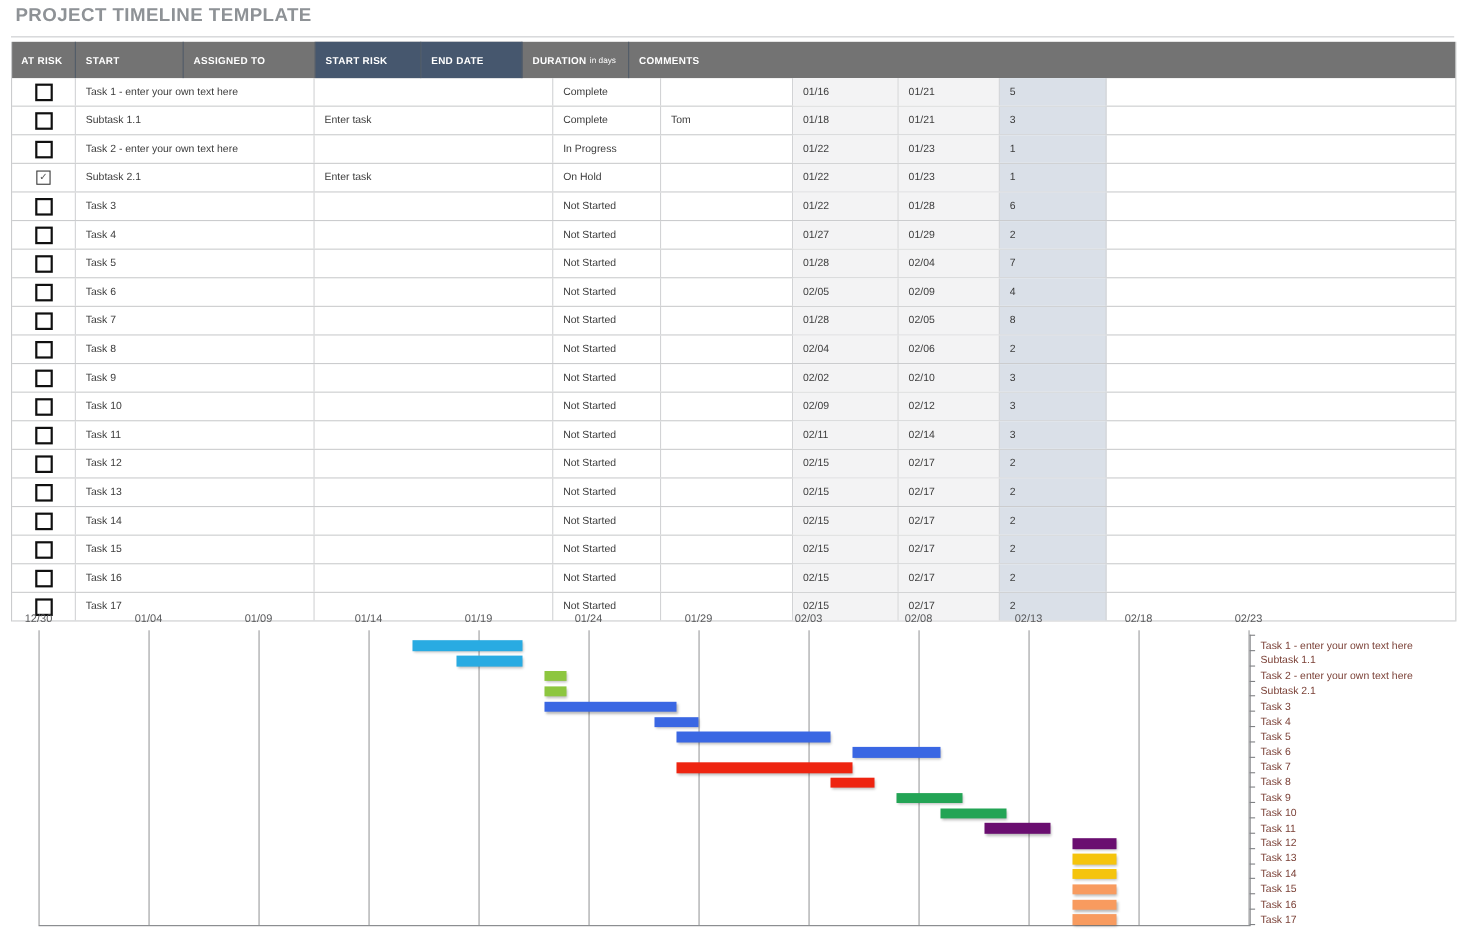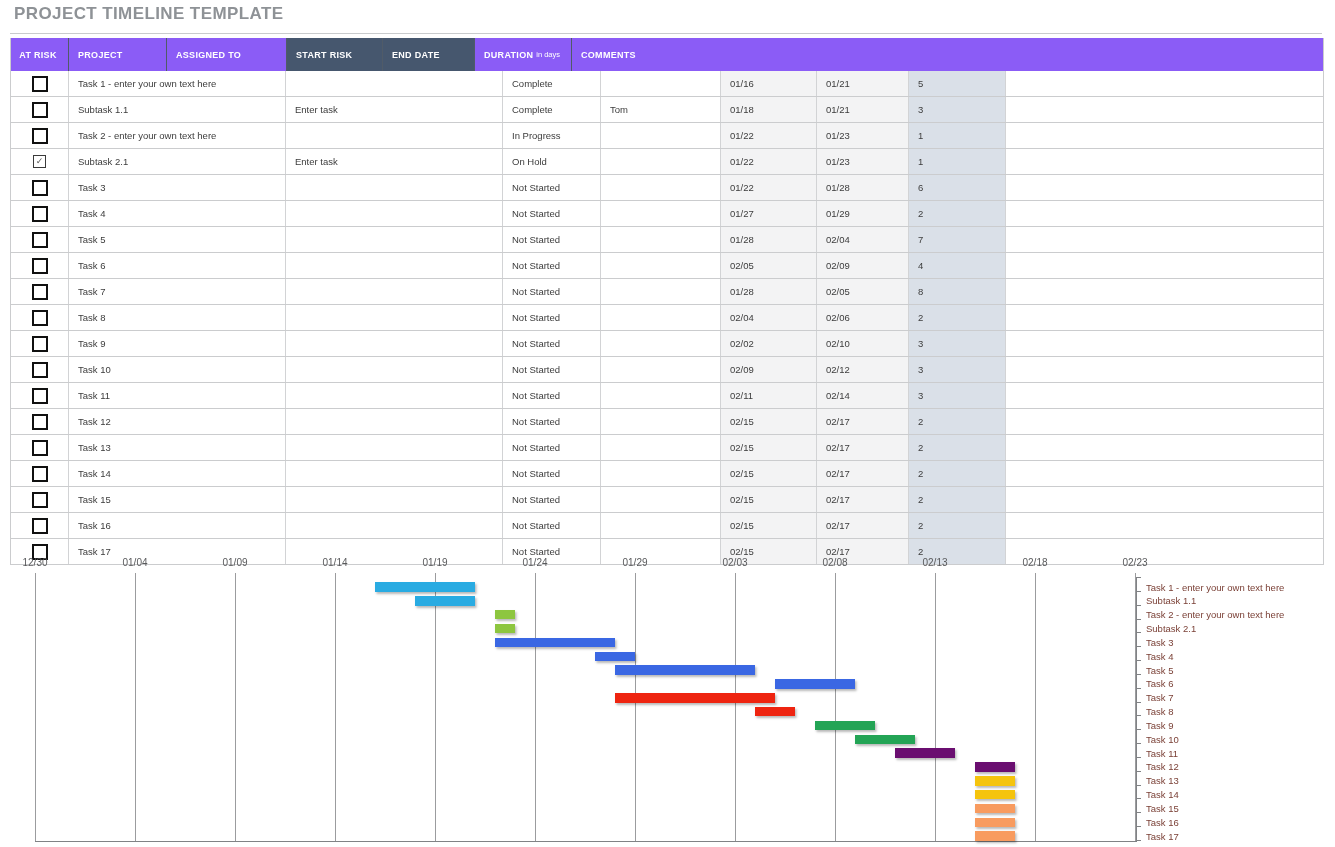--- a/index.html
+++ b/index.html
@@ -9,21 +9,21 @@
     -webkit-font-smoothing:antialiased;
   }
   
   .page-title{
     position:absolute;left:14px;top:4px;font-size:17px;font-weight:bold;
     letter-spacing:.4px;color:#8E9296;
   }
   .title-rule{position:absolute;left:10px;top:33px;width:1312px;height:1px;background:#C9CBCD;}
   
   .tasktable{position:absolute;left:10px;top:38px;width:1312px;border-left:1px solid #CBCCCE;border-right:1px solid #CBCCCE;}
-  .thead{display:flex;height:33px;background:#8b5cf6;}
+  .thead{display:flex;height:33px;background:#737373;}
   .th{
     box-sizing:border-box;display:flex;align-items:center;
     color:#fff;font-size:9px;font-weight:bold;letter-spacing:.3px;
     padding:0 0 0 9px;border-right:1px solid #505B68;
   }
   .th.center{justify-content:center;padding:0;}
   .th.slate{background:#46576E;}
   .th .suffix{font-weight:normal;font-size:7.5px;margin-left:3px;letter-spacing:0;}
   .tbody{display:block;}
   .tr{display:flex;height:25px;border-bottom:1px solid #CBCCCE;}
@@ -71,21 +71,21 @@
 <div class="page-title">PROJECT TIMELINE TEMPLATE</div>
 <div class="title-rule"></div>
 
 <div class="tasktable">
   <div class="thead">
       <div class="th col-0 center">
         <span class="label">AT RISK</span>
         <span class="suffix"></span>
       </div>
       <div class="th col-3">
-        <span class="label">PROJECT</span>
+        <span class="label">START</span>
         <span class="suffix"></span>
       </div>
       <div class="th col-4">
         <span class="label">ASSIGNED TO</span>
         <span class="suffix"></span>
       </div>
       <div class="th col-5 slate">
         <span class="label">START RISK</span>
         <span class="suffix"></span>
       </div>

